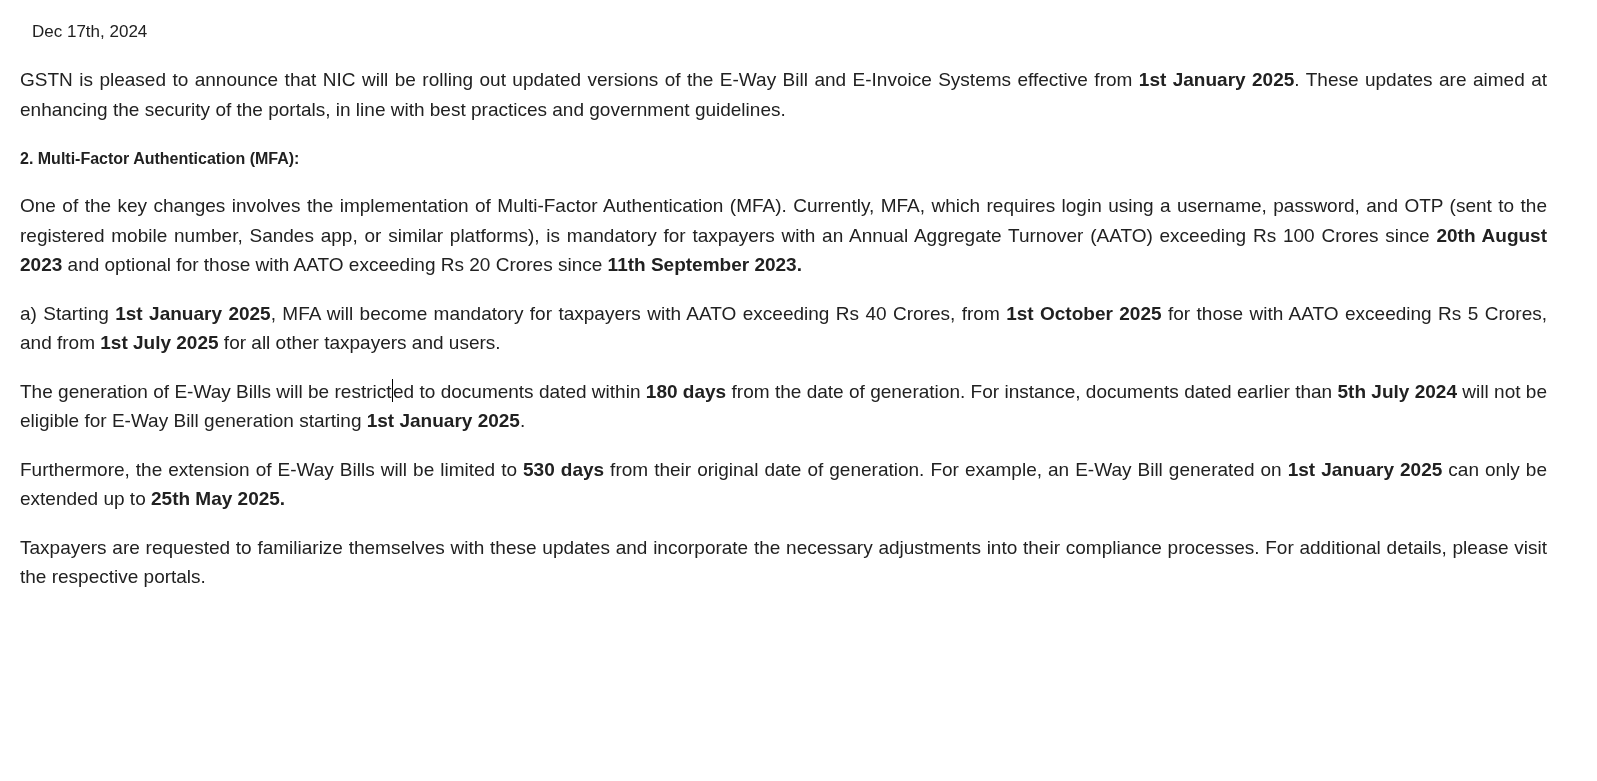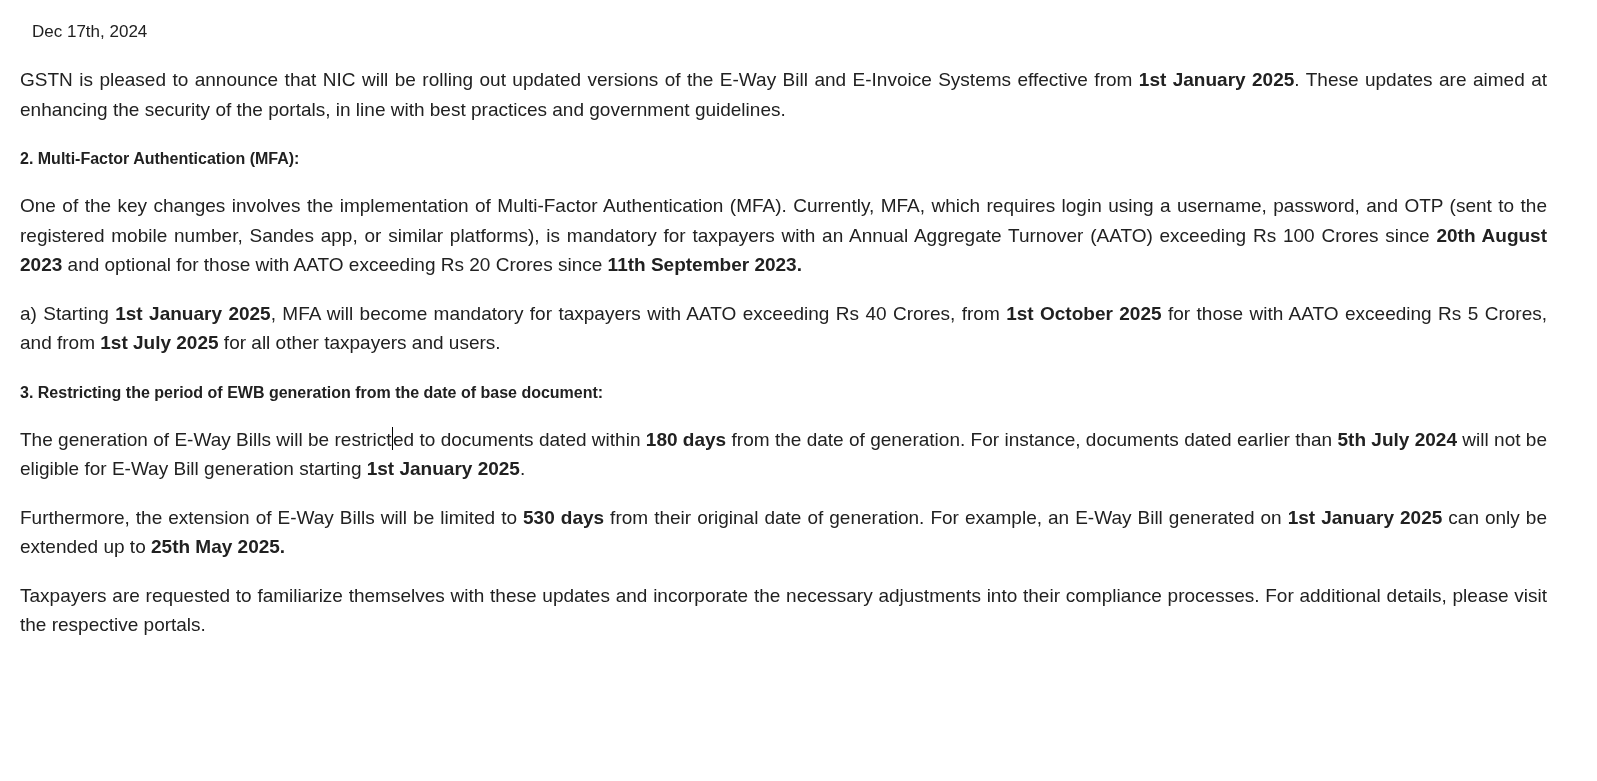--- a/index.html
+++ b/index.html
@@ -57,18 +57,17 @@
 </head>
 <body>
 
 <main class="page">
   <div class="doc-date">Dec 17th, 2024</div>
   <div>
       <p class="paragraph"><span>GSTN is pleased to announce that NIC will be rolling out updated versions of the E-Way Bill and E-Invoice Systems effective from </span><span class="b">1st January 2025</span><span>. These updates are aimed at enhancing the security of the portals, in line with best practices and government guidelines.</span></p>
       <h2 class="heading"><span class="b">2. Multi-Factor Authentication (MFA):</span></h2>
       <p class="paragraph"><span>One of the key changes involves the implementation of Multi-Factor Authentication (MFA). Currently, MFA, which requires login using a username, password, and OTP (sent to the registered mobile number, Sandes app, or similar platforms), is mandatory for taxpayers with an Annual Aggregate Turnover (AATO) exceeding Rs 100 Crores since </span><span class="b">20th August 2023</span><span> and optional for those with AATO exceeding Rs 20 Crores since </span><span class="b">11th September 2023.</span></p>
       <p class="paragraph"><span>a) Starting </span><span class="b">1st January 2025</span><span>, MFA will become mandatory for taxpayers with AATO exceeding Rs 40 Crores, from </span><span class="b">1st October 2025</span><span> for those with AATO exceeding Rs 5 Crores, and from </span><span class="b">1st July 2025</span><span> for all other taxpayers and users.</span></p>
-      <h2 class="heading"><span class="b">3. Restricting the period of EWB generation from the date of base document:</span></h2>
       <p class="paragraph"><span>The generation of E-Way Bills will be restrict</span><span class="caret"></span><span>ed to documents dated within </span><span class="b">180 days</span><span> from the date of generation. For instance, documents dated earlier than </span><span class="b">5th July 2024</span><span> will not be eligible for E-Way Bill generation starting </span><span class="b">1st January 2025</span><span>.</span></p>
       <p class="paragraph"><span>Furthermore, the extension of E-Way Bills will be limited to </span><span class="b">530 days</span><span> from their original date of generation. For example, an E-Way Bill generated on </span><span class="b">1st January 2025</span><span> can only be extended up to </span><span class="b">25th May 2025.</span></p>
       <p class="paragraph"><span>Taxpayers are requested to familiarize themselves with these updates and incorporate the necessary adjustments into their compliance processes. For additional details, please visit the respective portals.</span></p>
     </div>
 </main>
 
 </body></html>

